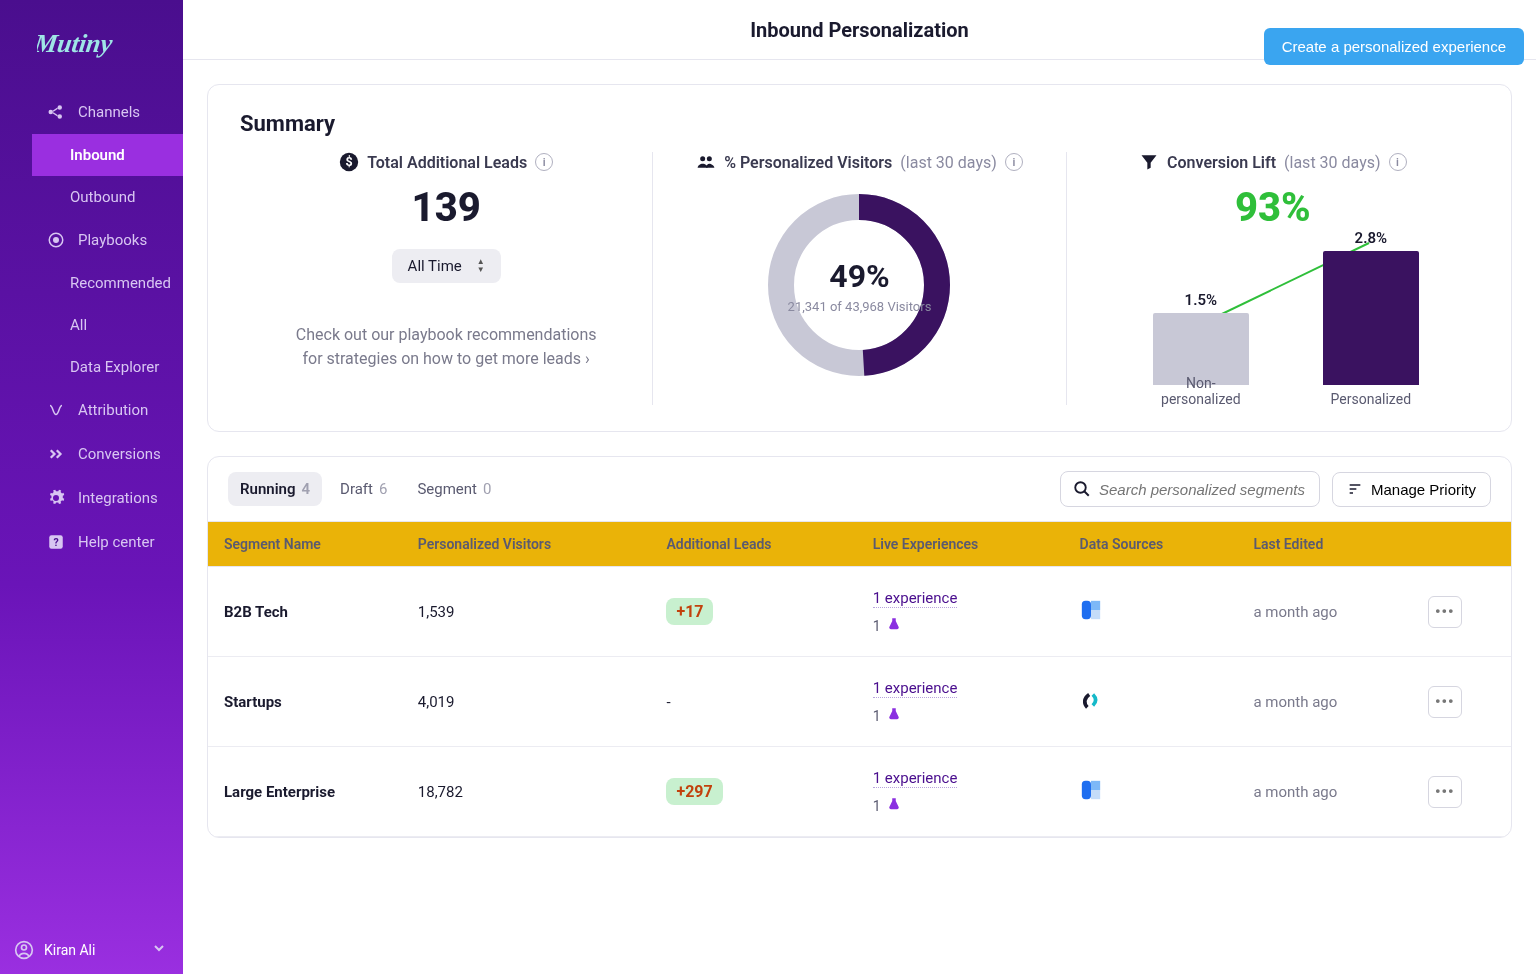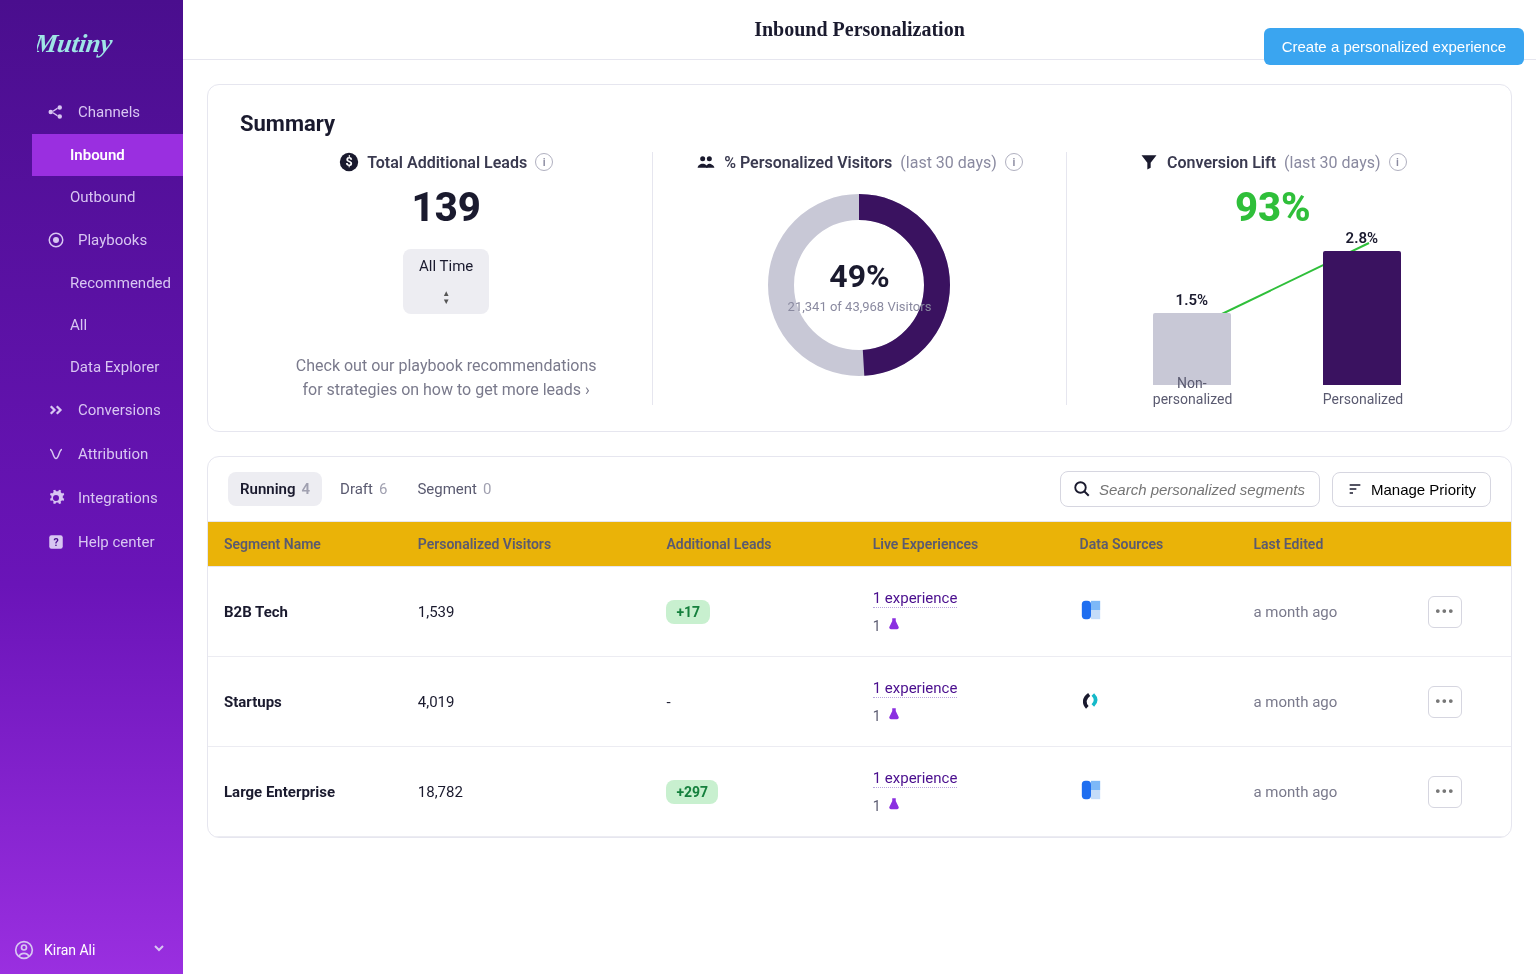--- a/index.html
+++ b/index.html
@@ -15,50 +15,50 @@
 .nav-item.active { background: #9a2fe0; color: #fff; font-weight: 600; }
 .nav-item.sub { padding-left: 38px; }
 .nav-icon { width: 20px; height: 20px; display: flex; align-items: center; justify-content: center; flex-shrink: 0; }
 .user-footer { padding: 14px; display: flex; align-items: center; gap: 10px; cursor: pointer; }
 .user-footer .name { flex: 1; font-size: 14px; }
 .chev { width: 18px; }
 
 
 .main { flex: 1; display: flex; flex-direction: column; overflow-y: auto; background: #fff; }
 .topbar { height: 60px; border-bottom: 1px solid #e6e6ef; display: flex; align-items: center; justify-content: center; position: relative; }
-.topbar h1 { font-size: 20px; font-weight: 700; font-family: Liberation Serif, serif; }
+.topbar h1 { font-size: 20px; font-weight: 700; }
 .create-btn { position: absolute; right: 12px; top: 12px; background: #3aa5f0; color: #fff; border: none; border-radius: 6px; padding: 10px 18px; font-size: 15px; cursor: pointer; margin-top: 16px; }
 .content { padding: 24px; display: flex; flex-direction: column; gap: 24px; }
 
 
 .card { background: #fff; border: 1px solid #e6e6ef; border-radius: 12px; padding: 26px 32px; }
 .summary-title { font-size: 22px; font-weight: 700; margin-bottom: 16px; }
 .summary-row { display: flex; }
 .stat { flex: 1; border-right: 1px solid #e6e6ef; padding: 0 24px; display: flex; flex-direction: column; align-items: center; }
 .stat:last-child { border-right: none; }
 .stat-head { display: flex; align-items: center; gap: 8px; color: #3a3a50; font-size: 16px; margin-bottom: 12px; font-weight: 600; }
 .stat-head .light { color: #8a8aa0; font-weight: 400; }
 .info-circle { width: 18px; height: 18px; border-radius: 50%; border: 1px solid #b0b0c0; color: #8a8aa0; font-size: 11px; display: flex; align-items: center; justify-content: center; }
 .big-num { font-size: 40px; font-weight: 800; }
-.select-pill { margin-top: 18px; background: #ededf2; border-radius: 8px; padding: 8px 16px; display: flex; align-items: center; gap: 15px; font-size: 15px; cursor: pointer; flex-direction: column; }
+.select-pill { margin-top: 18px; background: #ededf2; border-radius: 8px; padding: 8px 16px; display: flex; align-items: center; gap: 15px; font-size: 15px; cursor: pointer; }
 .stepper { display: flex; flex-direction: column; font-size: 8px; color: #555; line-height: 1; }
 .tip { margin-top: 40px; text-align: center; color: #7a7a8c; font-size: 16px; line-height: 1.5; }
 .tip .chev-inline { margin-left: 4px; }
 
 
 .donut-wrap { position: relative; width: 190px; height: 190px; margin-top: 6px; }
 .donut-wrap svg { transform: rotate(-90deg); }
 .donut-center { position: absolute; inset: 0; display: flex; flex-direction: column; align-items: center; justify-content: center; }
 .donut-center .pct { font-size: 32px; font-weight: 700; }
 .donut-center .sub { font-size: 13px; color: #8a8aa0; margin-top: 4px; }
 
 
 .lift-big { font-size: 40px; font-weight: 800; color: #2fbf3a; text-align: center; }
 .lift-chart { position: relative; width: 320px; height: 180px; margin-top: -6px; }
-.bar { position: absolute; bottom: 20px; width: 78px; }
+.bar { position: absolute; bottom: 20px; width: 96px; }
 .bar .b { background: #c8c8d6; width: 100%; border-radius: 2px 2px 0 0; }
 .bar.p .b { background: #3a1260; }
 .bar .lbl { position: absolute; bottom: -22px; width: 100%; text-align: center; font-size: 14px; color: #5a5a70; }
 .bar .val { position: absolute; top: -22px; width: 100%; text-align: center; font-size: 15px; font-weight: 600; }
 .lift-line { position: absolute; stroke: #2fbf3a; stroke-width: 2; fill: none; }
 
 
 .seg-card { background: #fff; border: 1px solid #e6e6ef; border-radius: 12px; overflow: hidden; }
 .seg-toolbar { display: flex; align-items: center; padding: 14px 20px; gap: 12px; }
 .tabs { display: flex; gap: 6px; }
@@ -67,21 +67,21 @@
 .tab.active { background: #ededf2; color: #1a1a2e; font-weight: 600; }
 .spacer { flex: 1; }
 .search { display: flex; align-items: center; gap: 8px; border: 1px solid #d6d6e0; border-radius: 8px; padding: 8px 12px; width: 260px; }
 .search input { border: none; outline: none; font-size: 15px; flex: 1; background: transparent; font-style: italic; color: #999; }
 .manage-btn { display: flex; align-items: center; gap: 8px; border: 1px solid #d6d6e0; border-radius: 8px; padding: 8px 14px; cursor: pointer; font-size: 15px; background: #fff; }
 
 table { width: 100%; border-collapse: collapse; }
 thead th { text-align: left; font-size: 14px; font-weight: 600; color: #5a5a70; padding: 14px 16px; background: #eab308; border-top: 1px solid #e6e6ef; border-bottom: 1px solid #e6e6ef; }
 tbody td { padding: 22px 16px; border-bottom: 1px solid #ececf2; font-size: 15px; vertical-align: middle; }
 .seg-name { font-weight: 700; max-width: 120px; }
-.pill { background: #c8f0cf; color: #15803d; font-weight: 700; padding: 4px 10px; border-radius: 8px; display: inline-block; font-size: 14px; }
+.pill { background: #c8f0cf; color: #c2410c; font-weight: 700; padding: 4px 10px; border-radius: 8px; display: inline-block; font-size: 16px; }
 .exp { color: #4a0e8e; border-bottom: 1px dotted #b9a4dd; cursor: pointer; }
 .exp-row2 { display: flex; align-items: center; gap: 6px; margin-top: 10px; color: #5a5a70; font-size: 14px; }
 .ds-icon { width: 22px; height: 22px; border-radius: 4px; display: inline-block; }
 .more { cursor: pointer; padding: 6px 4px; border: 1px solid #d6d6e0; border-radius: 6px; width: 34px; text-align: center; color: #777; font-weight: 800; letter-spacing: 1px; }
 .flask { width: 14px; height: 14px; }
 </style>
 </head>
 <body>
 
 <div class="app">
@@ -123,34 +123,34 @@
           <span>Recommended</span>
         </div>
         <div class="nav-item sub">
           <span>All</span>
         </div>
         <div class="nav-item sub">
           <span>Data Explorer</span>
         </div>
         <div class="nav-item">
           <span class="nav-icon">
+            <svg width="18" height="18" viewBox="0 0 24 24" fill="none" stroke="#d8c6f2" stroke-width="2">
+              <path d="M4 6c4 0 4 12 8 12s4-12 8-12"></path>
+            </svg>
+          </span>
+          <span>Attribution</span>
+        </div>
+        <div class="nav-item">
+          <span class="nav-icon">
             <svg width="18" height="18" viewBox="0 0 24 24" fill="none" stroke="#d8c6f2" stroke-width="3">
               <polyline points="5 7 10 12 5 17"></polyline>
               <polyline points="13 7 18 12 13 17"></polyline>
             </svg>
           </span>
           <span>Conversions</span>
-        </div>
-        <div class="nav-item">
-          <span class="nav-icon">
-            <svg width="18" height="18" viewBox="0 0 24 24" fill="none" stroke="#d8c6f2" stroke-width="2">
-              <path d="M4 6c4 0 4 12 8 12s4-12 8-12"></path>
-            </svg>
-          </span>
-          <span>Attribution</span>
         </div>
         <div class="nav-item">
           <span class="nav-icon">
             <svg width="18" height="18" viewBox="0 0 24 24" fill="#d8c6f2">
               <path d="M12 8a4 4 0 100 8 4 4 0 000-8zm9 4l2 1-1 3-2-1a8 8 0 01-2 2l1 2-3 1-1-2a8 8 0 01-3 0l-1 2-3-1 1-2a8 8 0 01-2-2l-2 1-1-3 2-1a8 8 0 010-3l-2-1 1-3 2 1a8 8 0 012-2l-1-2 3-1 1 2a8 8 0 013 0l1-2 3 1-1 2a8 8 0 012 2l2-1 1 3-2 1a8 8 0 010 3z"></path>
             </svg>
           </span>
           <span>Integrations</span>
         </div>
         <div class="nav-item">

